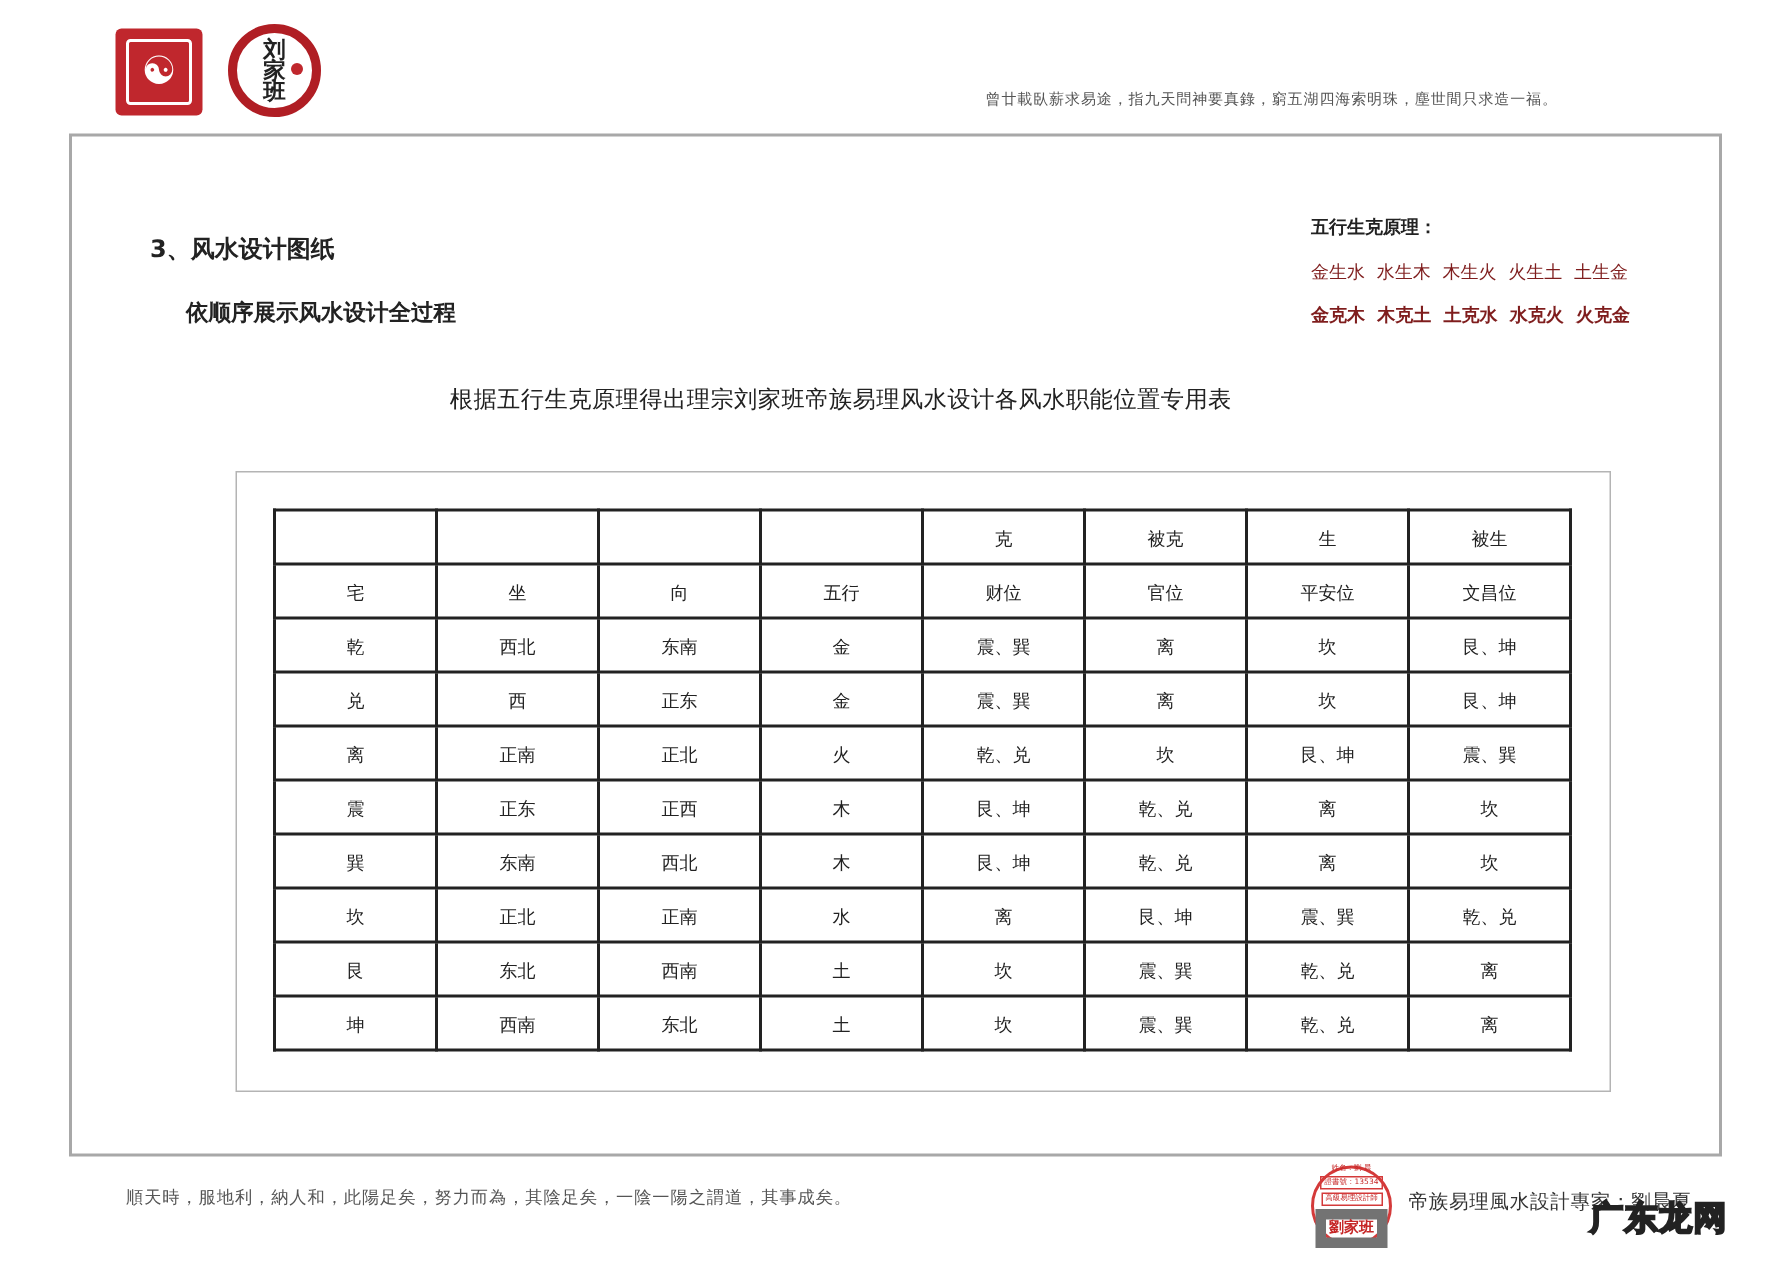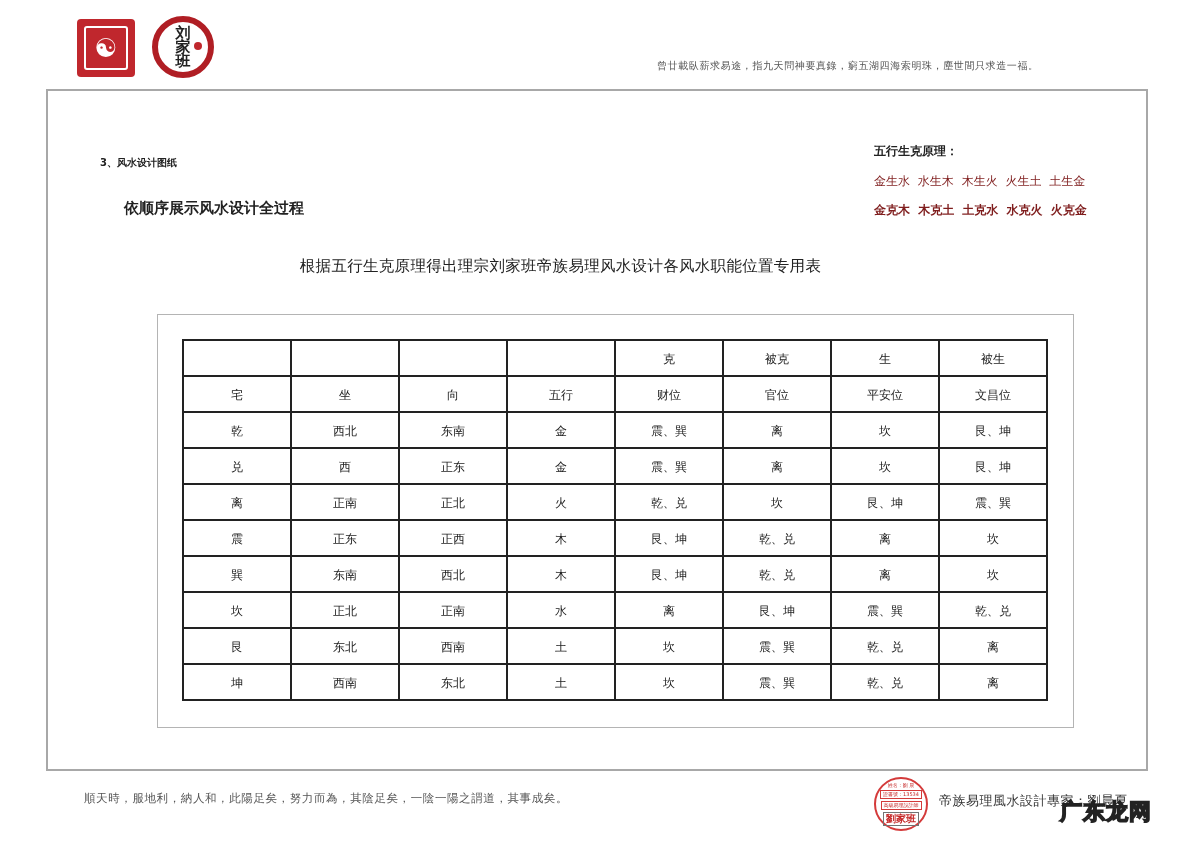--- a/index.html
+++ b/index.html
@@ -27,21 +27,21 @@
   .motto-top {
     position: absolute; left: 657px; top: 59px; font-size: 10px; color: #555;
     letter-spacing: 0.6px; font-family: "DejaVu Serif", serif; white-space: nowrap;
   }
 
   .outer-frame {
     position: absolute; left: 46px; top: 89px; width: 1102px; height: 682px;
     border: 2px solid #a8a8a8;
   }
 
-  .section-title { position: absolute; left: 100px; top: 156px; font-size: 10px; font-weight: bold; color: #222; white-space: nowrap; }
+  .section-title { position: absolute; left: 100px; top: 156px; font-size: 16px; font-weight: bold; color: #222; white-space: nowrap; }
   .section-sub { position: absolute; left: 124px; top: 199px; font-size: 15px; font-weight: bold; color: #222; white-space: nowrap; }
 
   .principle-title { position: absolute; left: 874px; top: 143px; font-size: 12px; font-weight: bold; color: #222; }
   .principle-row { position: absolute; left: 874px; font-size: 12px; color: #7f1d1d; white-space: nowrap; word-spacing: 4px; }
   .principle-row.r1 { top: 173px; }
   .principle-row.r2 { top: 202px; font-weight: bold; }
 
   .table-title { position: absolute; left: 0; width: 1083px; top: 256px; text-align: center; font-size: 15.5px; color: #222; letter-spacing: 0.3px; }
   .table-title span { display: inline-block; margin-left: 38px; }
 
@@ -63,21 +63,21 @@
     position: absolute; left: 64px; top: 791px; font-size: 11.5px; color: #555;
     letter-spacing: 0.6px; font-family: Liberation Mono, monospace; white-space: nowrap; margin-left: 20px;
   }
 
   .seal {
     position: absolute; left: 874px; top: 777px; width: 54px; height: 54px; border-radius: 50%;
     border: 2px solid #d43a3a; display: flex; flex-direction: column; align-items: center; justify-content: center;
     color: #c62828; font-size: 5px; line-height: 7px; background: #fff;
   }
   .seal .box { border: 1px solid #d43a3a; padding: 0 2px; margin: 1px 0; font-size: 5px; }
-  .seal .big { font-size: 10px; font-weight: bold; line-height: 12px; border: 1px solid #737373; padding: 0 2px; margin-top: 1px; }
+  .seal .big { font-size: 10px; font-weight: bold; line-height: 12px; border: 7px solid #737373; padding: 0 2px; margin-top: 1px; }
 
   .expert-line { position: absolute; left: 939px; top: 792px; font-size: 13px; color: #333; white-space: nowrap; letter-spacing: 0.5px; font-family: "DejaVu Serif", serif; }
 
   .watermark {
     position: absolute; left: 1060px; top: 797px; font-size: 22px; font-weight: bold; color: #ffffff;
     -webkit-text-stroke: 1.5px #222; letter-spacing: 1px; white-space: nowrap; font-family: "DejaVu Sans", sans-serif;
   }
 </style>
 </head>
 <body>

